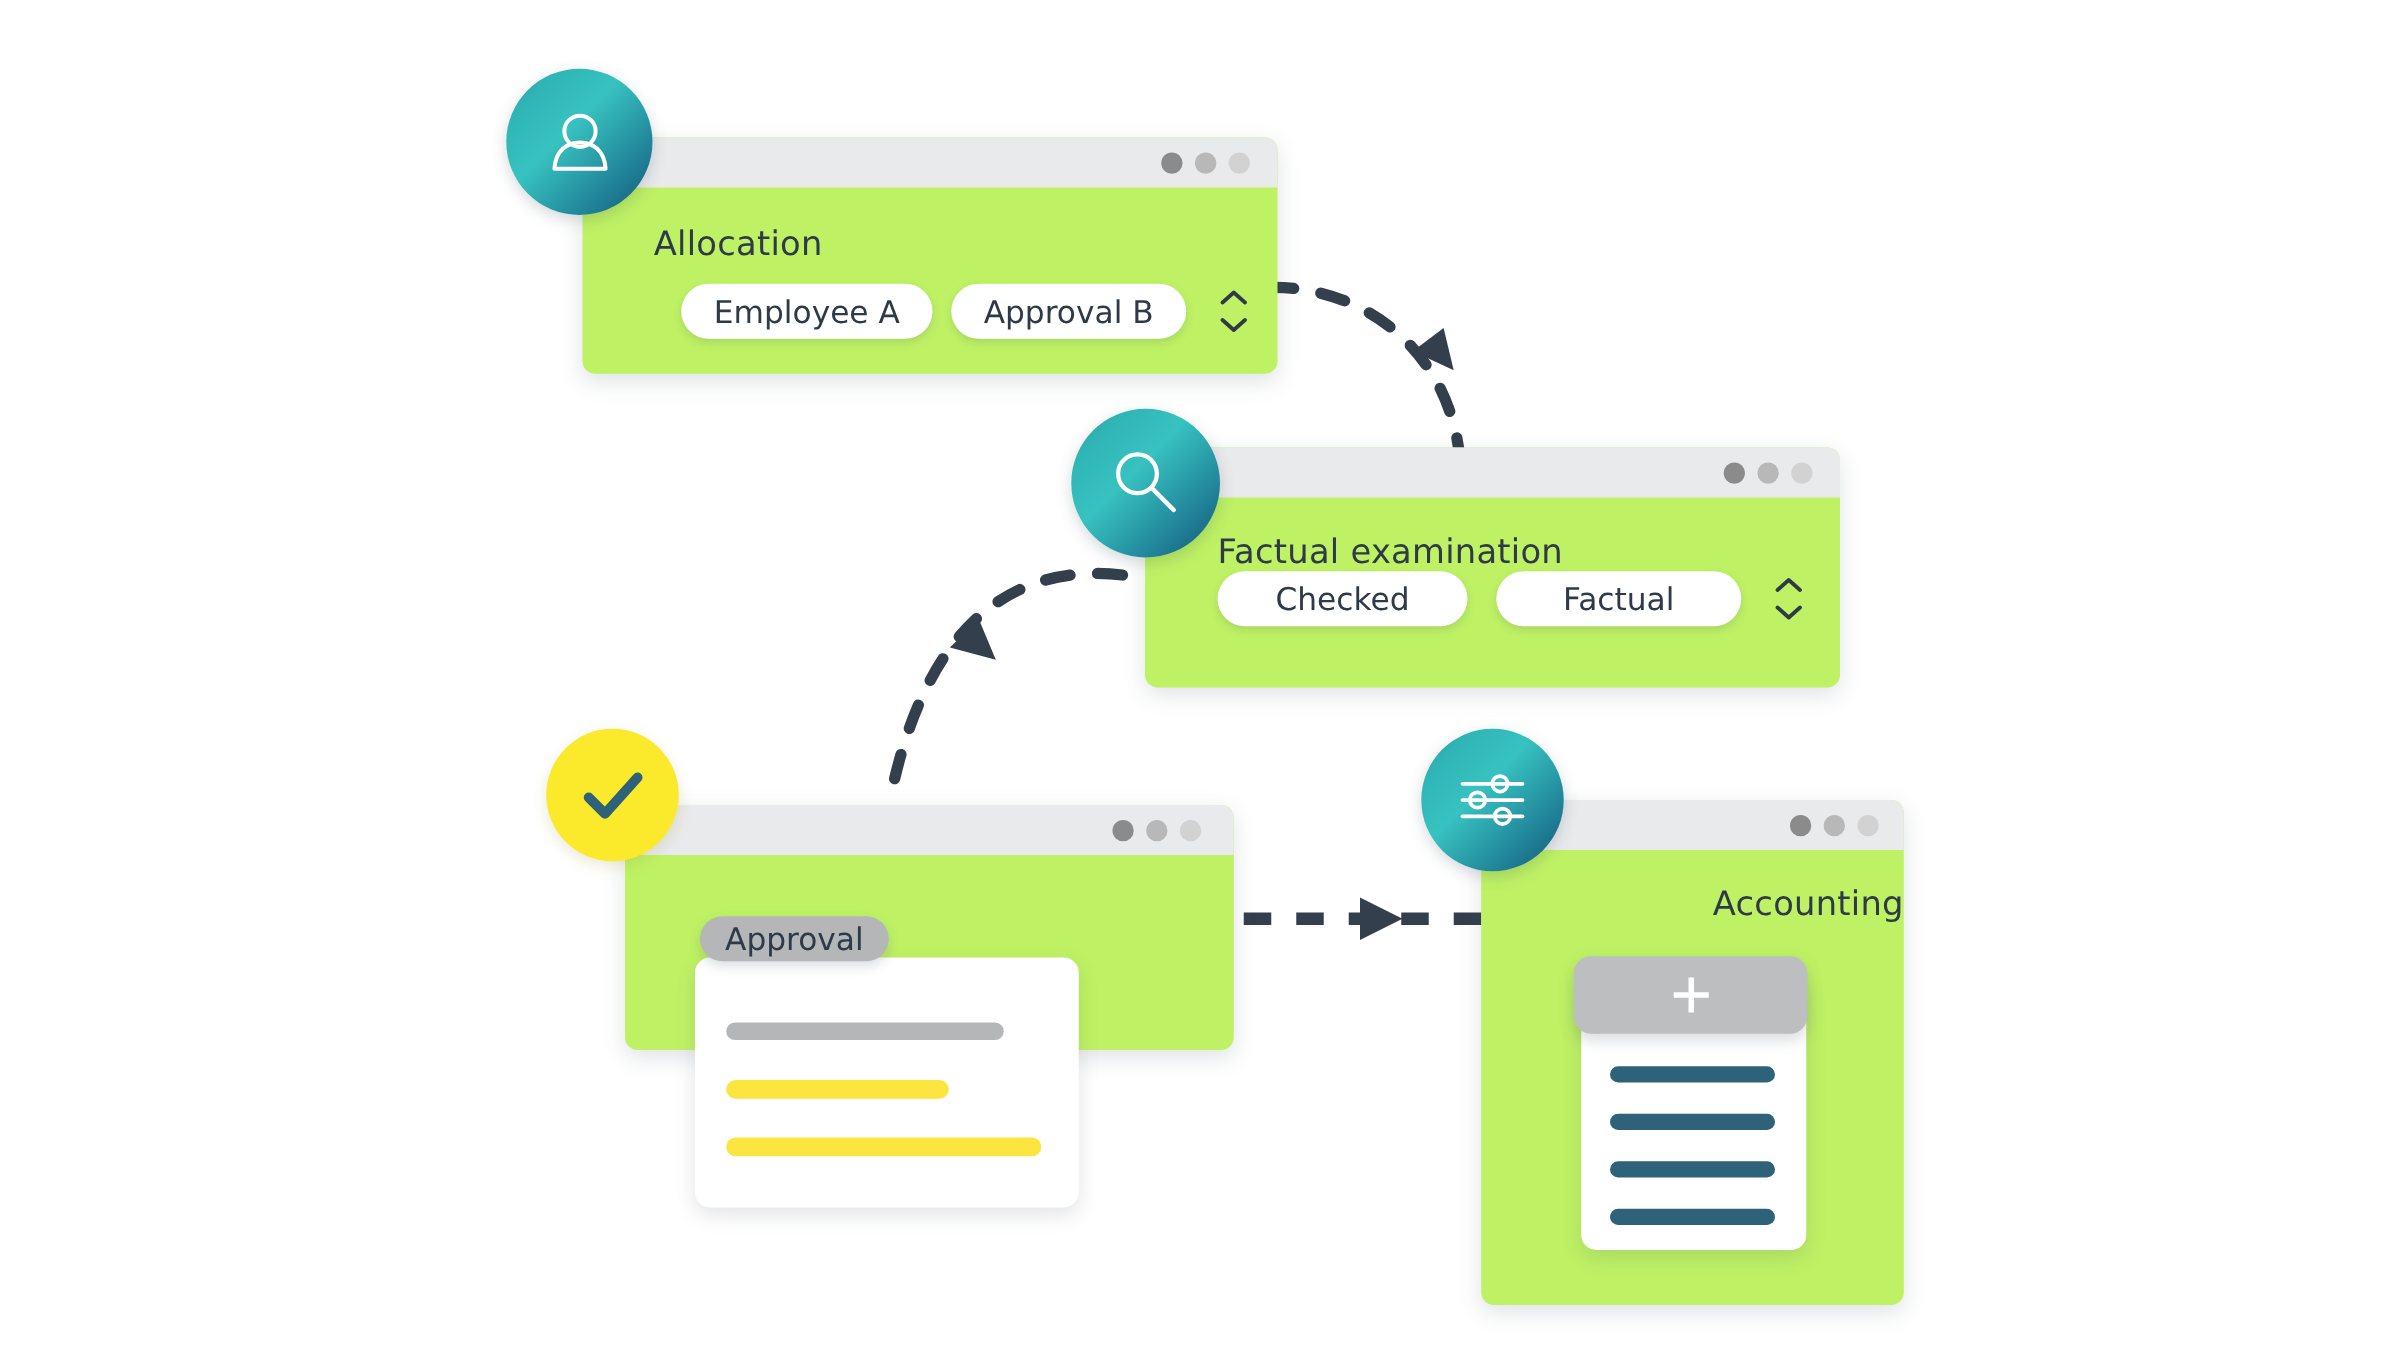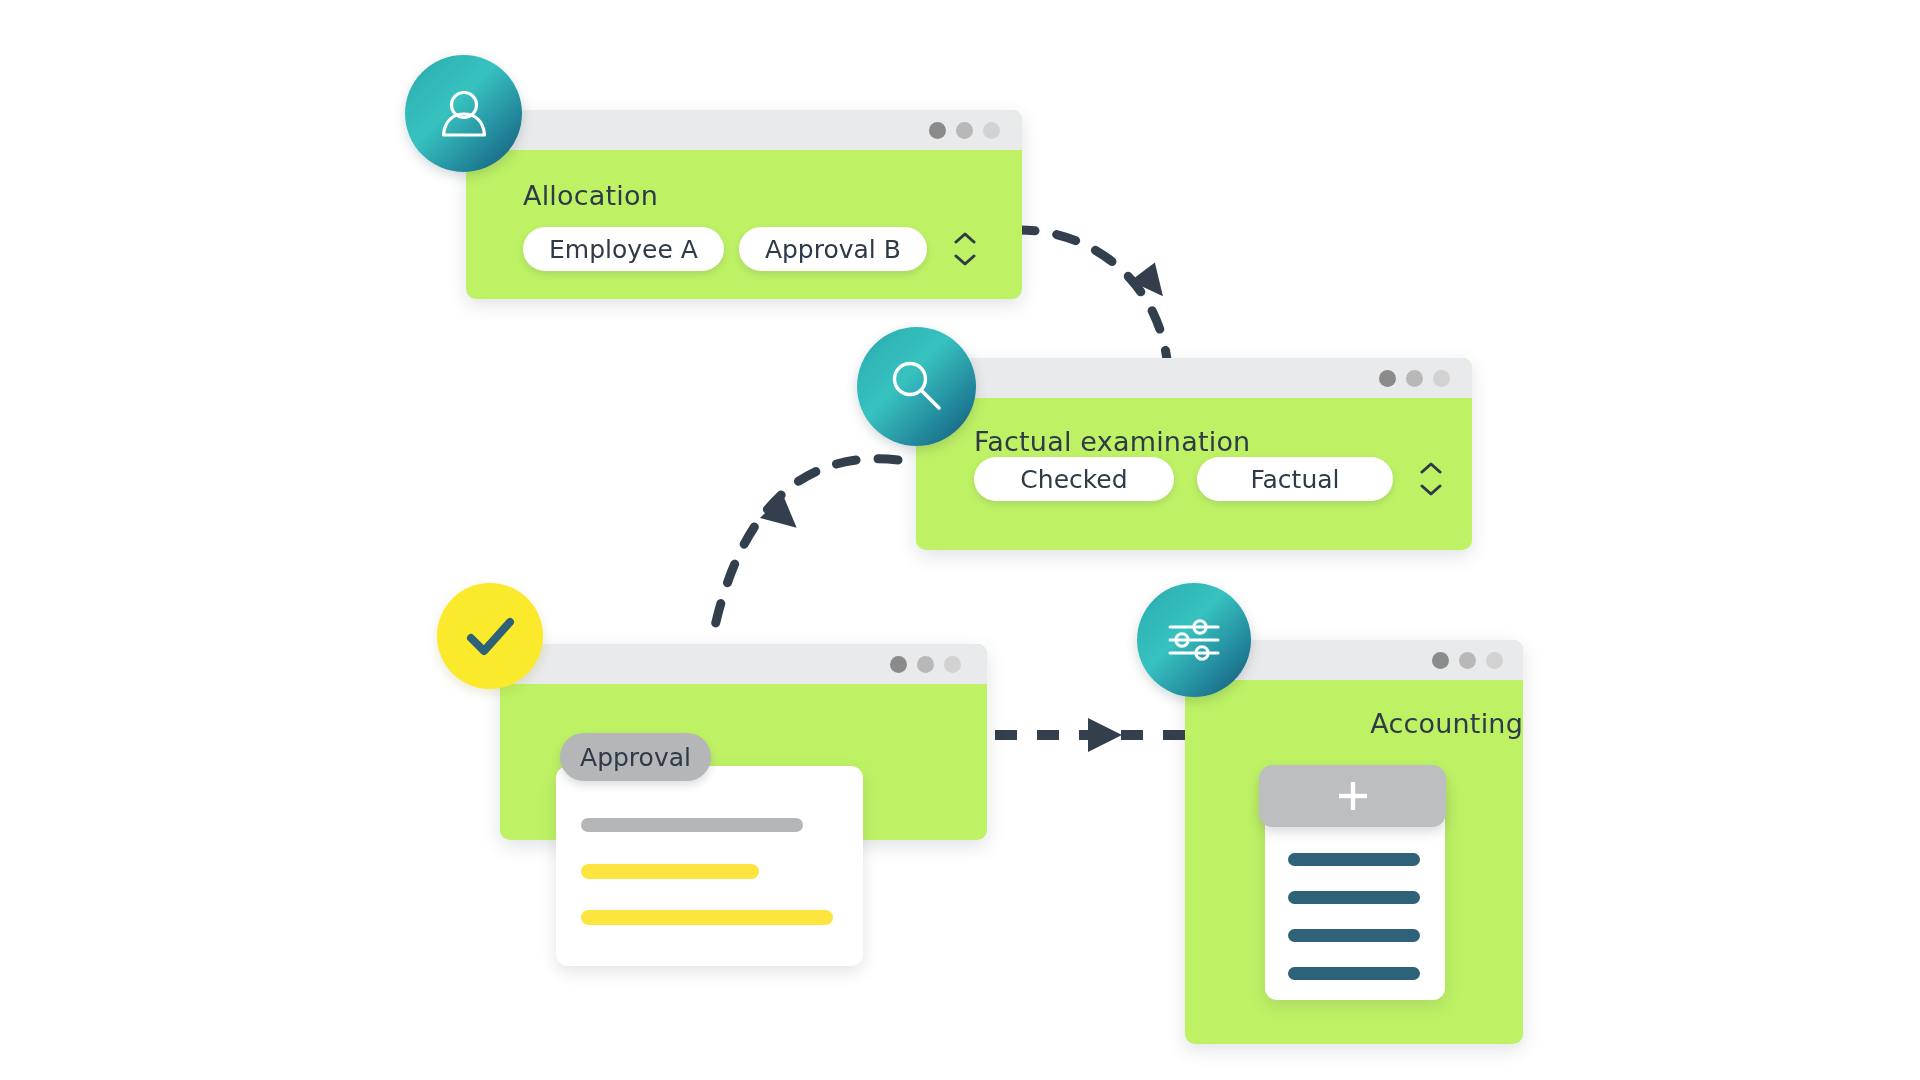--- a/index.html
+++ b/index.html
@@ -159,21 +159,21 @@
   <div class="window" style="left:466px; top:110px; width:556px; height:189px;">
     <div class="titlebar">
       <span class="dots">
         <span class="dot d1"></span>
         <span class="dot d2"></span>
         <span class="dot d3"></span>
       </span>
     </div>
     <div class="wbody" style="padding:30px 0 0 57px;">
       <div class="wtitle">Allocation</div>
-      <div class="pillrow" style="margin-top:16px;">
+      <div class="pillrow" style="margin-top:16px;justify-content:center;">
         <div class="pill">Employee A</div>
         <div class="pill">Approval B</div>
         <div class="stepper">
           <svg class="chev" width="22" height="12" viewBox="0 0 22 12">
             <polyline points="2,10 11,2 20,10" fill="none" stroke="#2e3a47" stroke-width="3" stroke-linecap="round" stroke-linejoin="round"></polyline>
           </svg>
           <svg class="chev" width="22" height="12" viewBox="0 0 22 12">
             <polyline points="2,2 11,10 20,2" fill="none" stroke="#2e3a47" stroke-width="3" stroke-linecap="round" stroke-linejoin="round"></polyline>
           </svg>
         </div>
@@ -229,21 +229,21 @@
       </span>
     </div>
   </div>
 
   <div class="innercard" style="left:556px; top:766px; width:307px; height:200px;"></div>
 
   <div class="bar" style="left:581px; top:818px; width:222px; height:14px; background:#b4b6b8;"></div>
   <div class="bar" style="left:581px; top:864px; width:178px; height:15px; background:#fbe53e;"></div>
   <div class="bar" style="left:581px; top:910px; width:252px; height:15px; background:#fbe53e;"></div>
 
-  <div class="pill-gray" style="left:560px; top:733px; width:151px; height:48px;">Approval</div>
+  <div class="pill-gray" style="left:560px; top:733px; width:151px; height:36px;">Approval</div>
 
   <div class="badge yellow" style="left:437px; top:583px; width:106px; height:106px;">
     <svg width="62" height="62" viewBox="0 0 62 62">
       <polyline points="12,33 25,46 51,17" fill="none" stroke="#2d6279" stroke-width="8" stroke-linecap="round" stroke-linejoin="round"></polyline>
     </svg>
   </div>
 
   <div class="window" style="left:1185px; top:640px; width:338px; height:404px;">
     <div class="titlebar" style="padding-right:20px;">
       <span class="dots">

